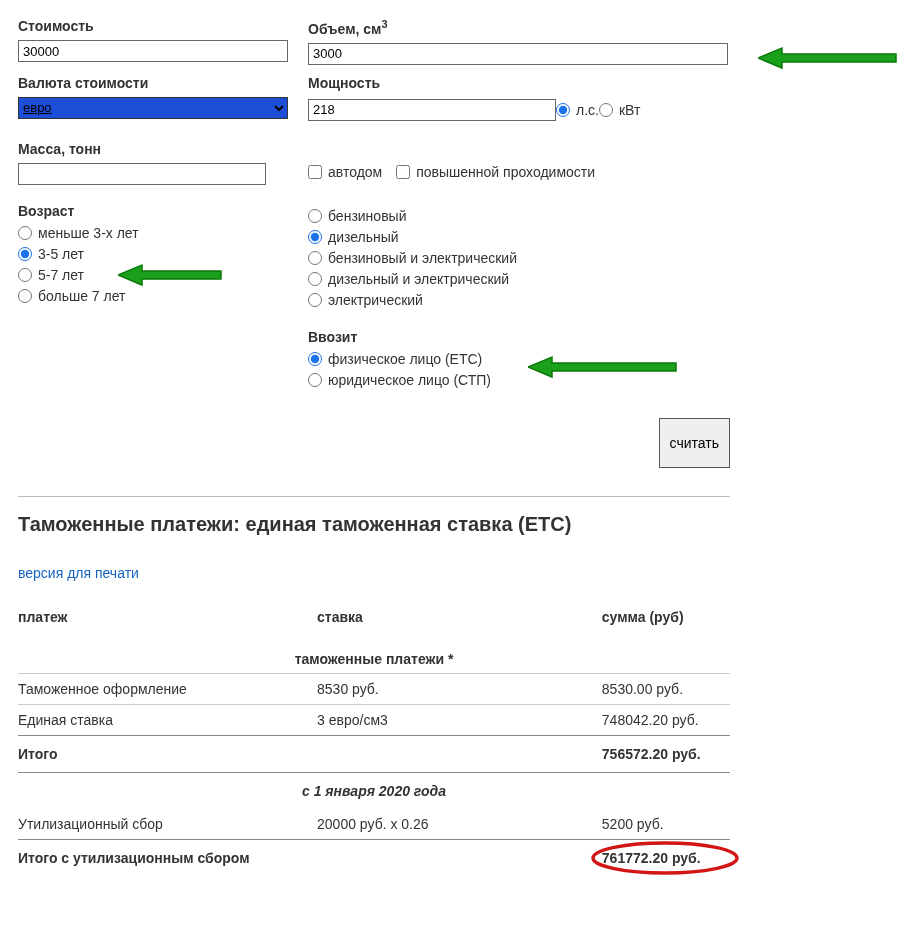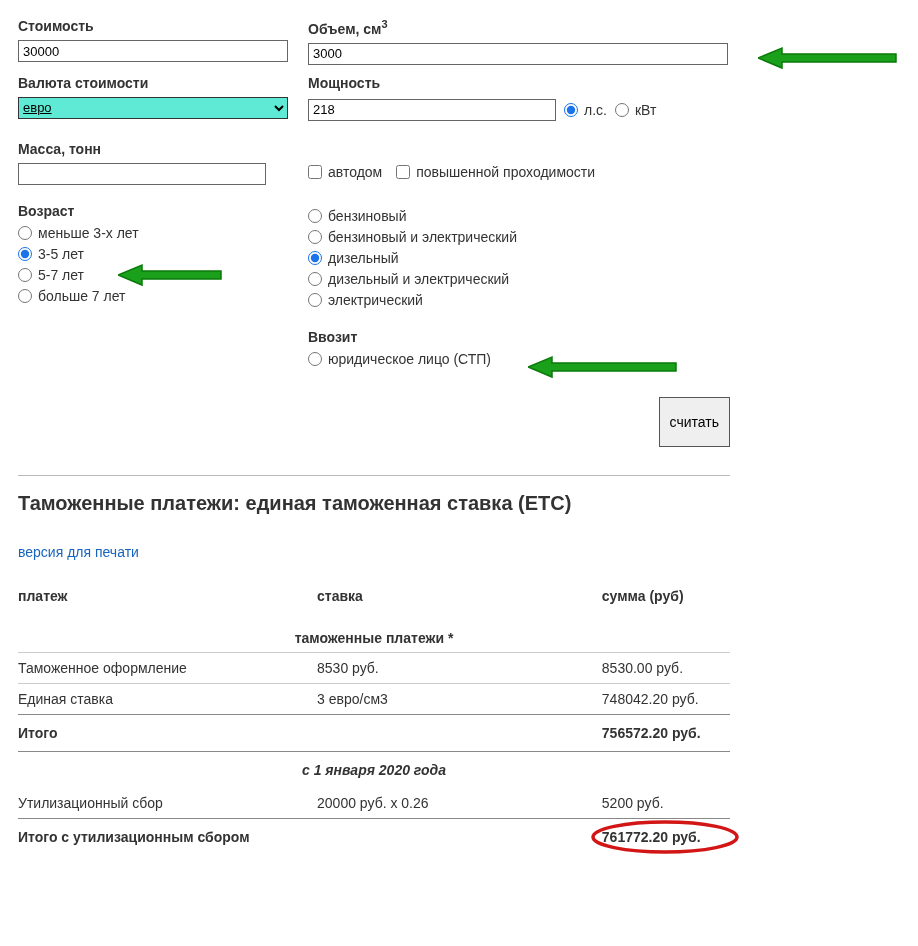--- a/index.html
+++ b/index.html
@@ -22,30 +22,30 @@
     height: 22px;
     border: 1px solid #666;
     padding: 2px 4px;
     font-size: 13px;
   }
   select {
     width: 100%;
     height: 22px;
     border: 1px solid #333;
     font-size: 13px;
-    background: #5eead4;
+    background: #1d4ed8;
     text-decoration: underline;
   }
   .radio-line, .check-line { margin: 5px 0; display: flex; align-items: center; gap: 6px; }
   input[type=radio], input[type=checkbox] {
     width: 14px; height: 14px; margin: 0;
     accent-color: #1a73e8;
   }
   .radio-line span, .check-line span { font-size: 14px; }
-  .power-wrap { display: flex; align-items: center; gap: 8px; }
+  .power-wrap { display: flex; align-items: center; gap: 0; }
   .power-wrap input[type=text] { width: 248px; }
   .btn-row { display: flex; justify-content: flex-end; width: 712px; margin-top: 25px; }
   button.calc {
     border: 1px solid #555;
     background: #efefef;
     padding: 16px 10px;
     font-size: 14px;
     cursor: pointer;
   }
   hr.sep { border: none; border-top: 1px solid #bbb; margin: 28px 0 16px 0; width: 712px; }
@@ -170,26 +170,26 @@
         </label>
       </div>
   </div>
   <div class="col-right">
     <div id="engine-options">
         <label class="radio-line">
           <input type="radio" name="engine" style="">
           <span>бензиновый</span>
         </label>
         <label class="radio-line">
-          <input type="radio" name="engine" style="">
-          <span>бензиновый и электрический</span>
-        </label>
-        <label class="radio-line">
           <input type="radio" name="engine" checked="" style="">
           <span>дизельный</span>
+        </label>
+        <label class="radio-line">
+          <input type="radio" name="engine" style="">
+          <span>бензиновый и электрический</span>
         </label>
         <label class="radio-line">
           <input type="radio" name="engine" style="">
           <span>дизельный и электрический</span>
         </label>
         <label class="radio-line">
           <input type="radio" name="engine" style="">
           <span>электрический</span>
         </label>
       </div>
@@ -198,20 +198,24 @@
     <polygon points="0,12 24,2 24,8 103,8 103,16 24,16 24,22" fill="#1ba01b" stroke="#0a7a0a" stroke-width="1.5"></polygon>
   </svg>
 </div>
 
 
 <div class="row" style="margin-top:16px; position:relative;">
   <div class="col-left"></div>
   <div class="col-right">
     <span class="field-label">Ввозит</span>
     <div id="importer-options">
+        <label class="radio-line">
+          <input type="radio" name="importer" checked="" style="">
+          <span>физическое лицо (ЕТС)</span>
+        </label>
         <label class="radio-line">
           <input type="radio" name="importer" style="">
           <span>юридическое лицо (СТП)</span>
         </label>
       </div>
   </div>
   <svg class="arrow-abs arrow-importer" width="150" height="24" viewBox="0 0 150 24">
     <polygon points="0,12 24,2 24,8 148,8 148,16 24,16 24,22" fill="#1ba01b" stroke="#0a7a0a" stroke-width="1.5"></polygon>
   </svg>
 </div>

